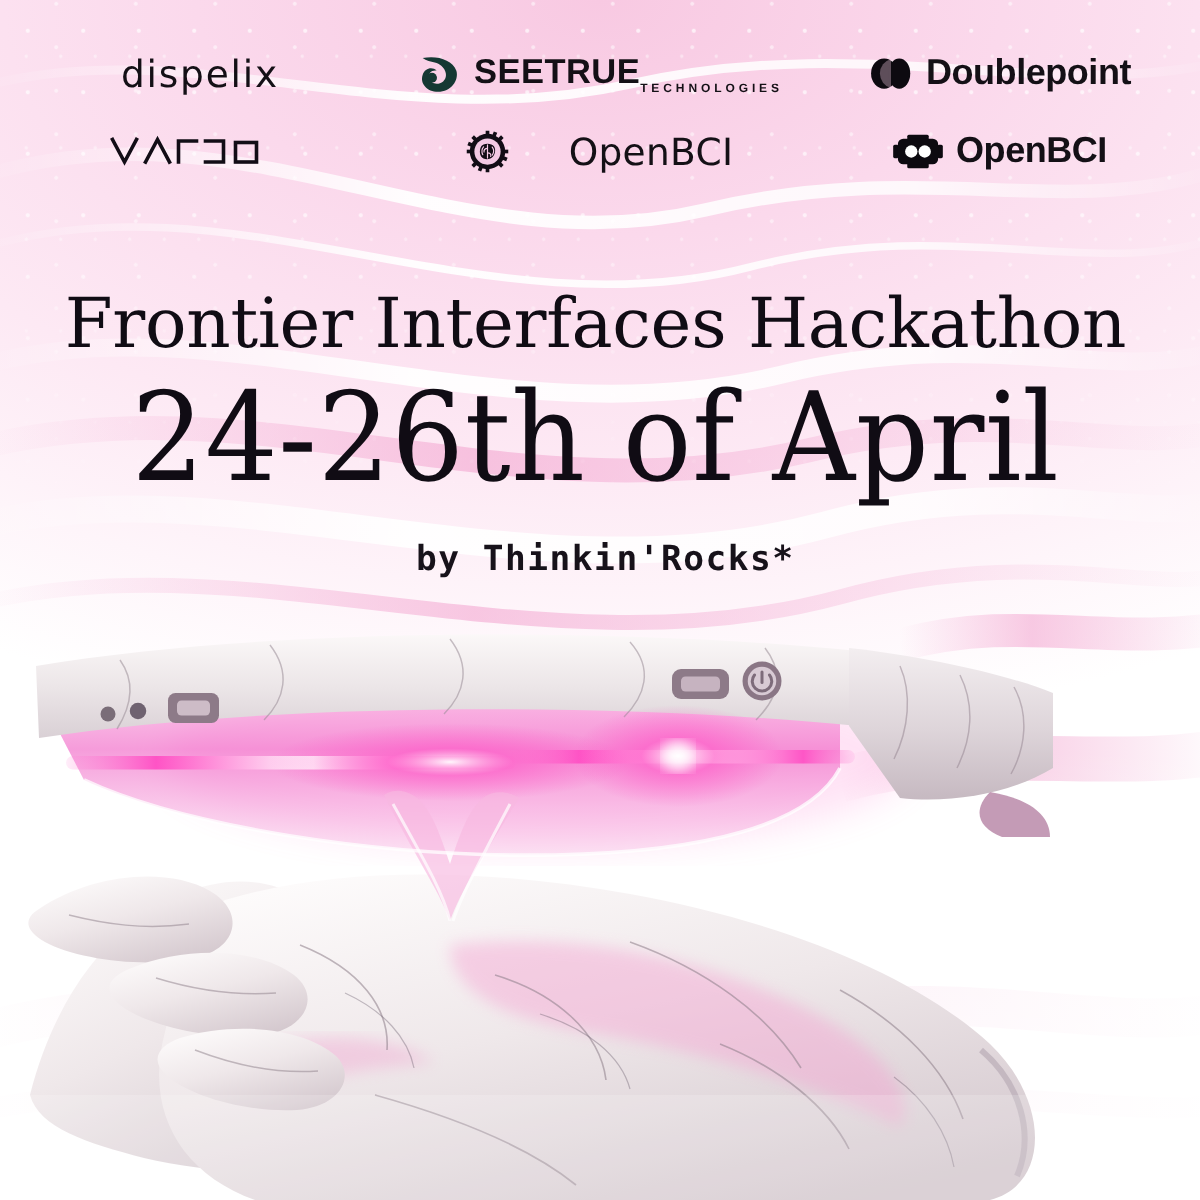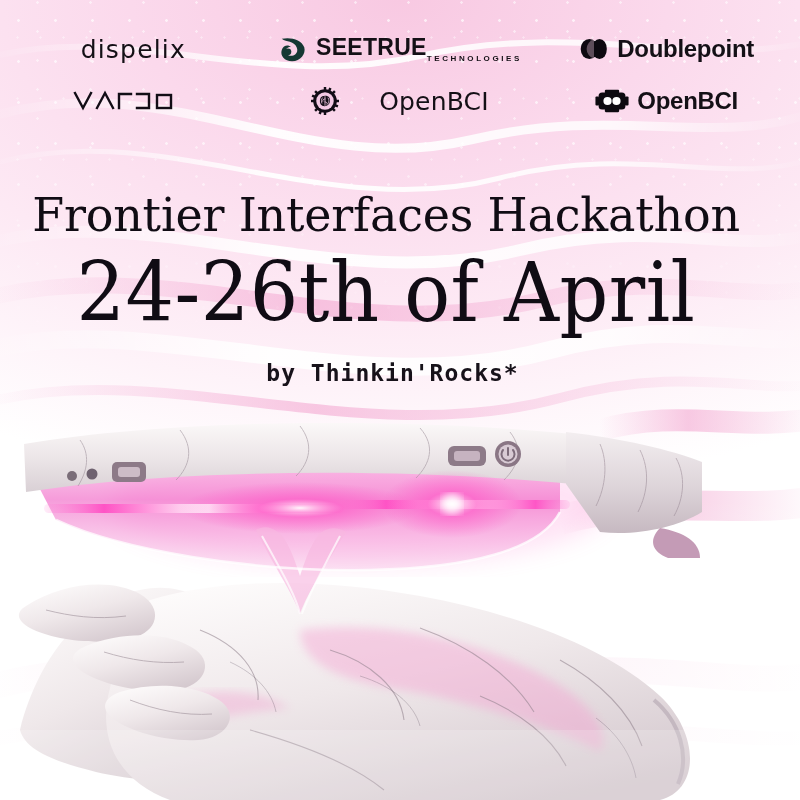--- a/index.html
+++ b/index.html
@@ -64,21 +64,21 @@
   .wm-seetrue .l1{font-size:23px;font-weight:700;letter-spacing:.3px;}
   .wm-seetrue .l2{font-size:8px;font-weight:700;letter-spacing:2.6px;margin-top:19px;}
   .wm-openbci{font-size:25px;font-weight:400;letter-spacing:.2px;font-family:"DejaVu Sans", sans-serif;margin-left:32px;}
   .wm-doublepoint{font-size:24px;font-weight:600;letter-spacing:-.3px;}
   .wm-emotibit{font-size:24px;font-weight:700;letter-spacing:-.3px;}
 
   .logo-icon{display:inline-flex;align-items:center;justify-content:center;flex:0 0 auto;}
 
   
   .headline{
-    position:absolute;left:4px;top:192px;width:764px;text-align:center;
+    position:absolute;left:15px;top:192px;width:764px;text-align:center;
     color:#100c14;
   }
   .title-main{
     font-family:"DejaVu Serif", serif;
     font-size:46px;font-weight:400;letter-spacing:-.2px;line-height:1;
     white-space:nowrap;
   }
   .title-date{
     font-family:"DejaVu Serif", serif;
     font-size:82px;font-weight:400;line-height:1;letter-spacing:.5px;

